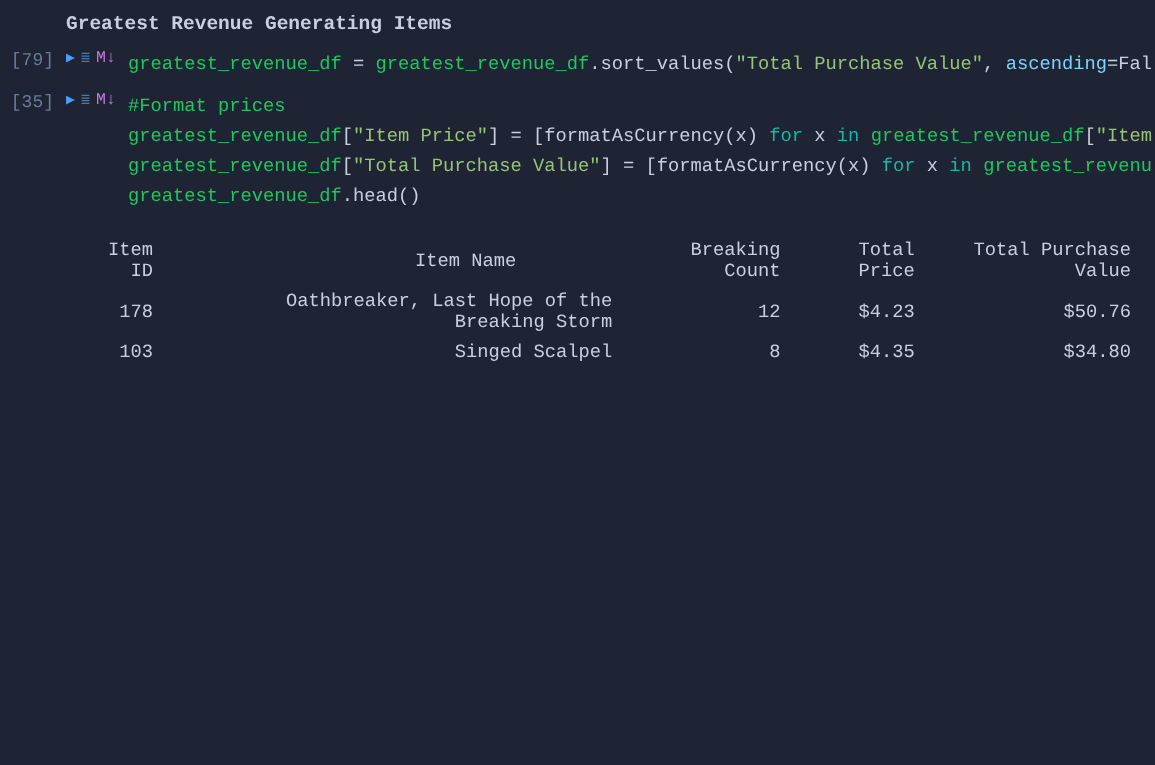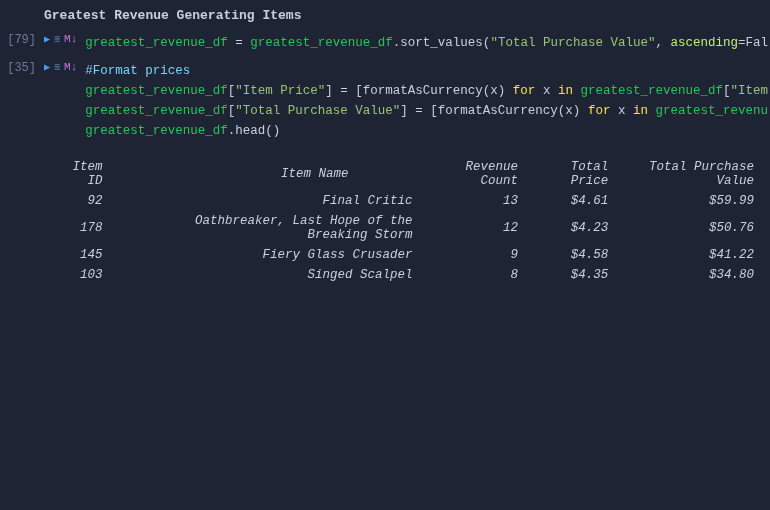--- a/index.html
+++ b/index.html
@@ -60,37 +60,36 @@
       flex: 1;
       padding: 2px 4px;
     }
     .code-line {
       font-size: 12.5px;
       line-height: 1.6;
       white-space: pre;
       color: #c8d0e0;
     }
     .kw-green { color: #22c55e; }
-    .kw-blue { color: #fde047; }
+    .kw-blue { color: #14b8a6; }
     .kw-string { color: #98c379; }
-    .kw-param { color: #bef264; }
+    .kw-param { color: #7dd3fc; }
 
     .output-area {
       margin-left: 44px;
       margin-top: 8px;
       margin-bottom: 4px;
     }
     .table-container {
       padding: 4px 8px;
     }
     table {
       border-collapse: collapse;
       font-size: 12.5px;
       color: #c8d0e0;
-      font-style: italic;
     }
     table th {
       text-align: right;
       padding: 3px 18px 3px 4px;
       color: #c8d0e0;
       font-weight: normal;
     }
     table th.left {
       text-align: left;
     }
@@ -122,60 +121,46 @@
   </div>
 
   <div class="cell">
     <div class="cell-number">[35]</div>
     <div class="cell-controls">
       <span class="run-btn">▶</span>
       <span class="cell-icon">≣</span>
       <span class="cell-icon" style="color:#c678dd; font-size:11px;">M↓</span>
     </div>
     <div class="cell-content">
-      <div class="code-line" style="color:#7dd3fc;">#Format prices</div>
+      <div class="code-line" style="color:#22c55e;">#Format prices</div>
       <div class="code-line"><span class="kw-green">greatest_revenue_df</span><span>[</span><span class="kw-string">"Item Price"</span><span>] = [formatAsCurrency(x) </span><span class="kw-blue">for</span><span> x </span><span class="kw-blue">in</span><span> </span><span class="kw-green">greatest_revenue_df</span><span>[</span><span class="kw-string">"Item</span></div>
       <div class="code-line"><span class="kw-green">greatest_revenue_df</span><span>[</span><span class="kw-string">"Total Purchase Value"</span><span>] = [formatAsCurrency(x) </span><span class="kw-blue">for</span><span> x </span><span class="kw-blue">in</span><span> </span><span class="kw-green">greatest_revenu</span></div>
       <div class="code-line"><span class="kw-green">greatest_revenue_df</span><span>.head()</span></div>
     </div>
   </div>
 
   <div class="output-area">
     <div class="table-container">
       <table>
         <thead>
           <tr>
             <th class="left" style="text-align:right; padding-right:40px;">Item ID</th>
             <th style="text-align:right; padding-right:80px;">Item Name</th>
-            <th style="padding-right:16px;">Revenue Count</th>
+            <th style="padding-right:16px;">Breaking Count</th>
             <th style="padding-right:16px;">Total Price</th>
             <th style="padding-right:8px;">Total Purchase Value</th>
           </tr>
         </thead>
         <tbody id="table-body">
-        <tr>
-              <td style="text-align: right; padding-right: 40px;">92</td>
-              <td style="text-align: right; padding-right: 16px;">Final Critic</td>
-              <td style="text-align: right; padding-right: 16px;">13</td>
-              <td style="text-align: right; padding-right: 16px;">$4.61</td>
-              <td style="text-align: right; padding-right: 8px;">$59.99</td>
-            </tr>
             <tr>
               <td style="text-align: right; padding-right: 40px;">178</td>
               <td style="text-align: right; padding-right: 16px;">Oathbreaker, Last Hope of the Breaking Storm</td>
               <td style="text-align: right; padding-right: 16px;">12</td>
               <td style="text-align: right; padding-right: 16px;">$4.23</td>
               <td style="text-align: right; padding-right: 8px;">$50.76</td>
-            </tr>
-            <tr>
-              <td style="text-align: right; padding-right: 40px;">145</td>
-              <td style="text-align: right; padding-right: 16px;">Fiery Glass Crusader</td>
-              <td style="text-align: right; padding-right: 16px;">9</td>
-              <td style="text-align: right; padding-right: 16px;">$4.58</td>
-              <td style="text-align: right; padding-right: 8px;">$41.22</td>
             </tr>
             <tr>
               <td style="text-align: right; padding-right: 40px;">103</td>
               <td style="text-align: right; padding-right: 16px;">Singed Scalpel</td>
               <td style="text-align: right; padding-right: 16px;">8</td>
               <td style="text-align: right; padding-right: 16px;">$4.35</td>
               <td style="text-align: right; padding-right: 8px;">$34.80</td>
             </tr>
           </tbody>
       </table>

